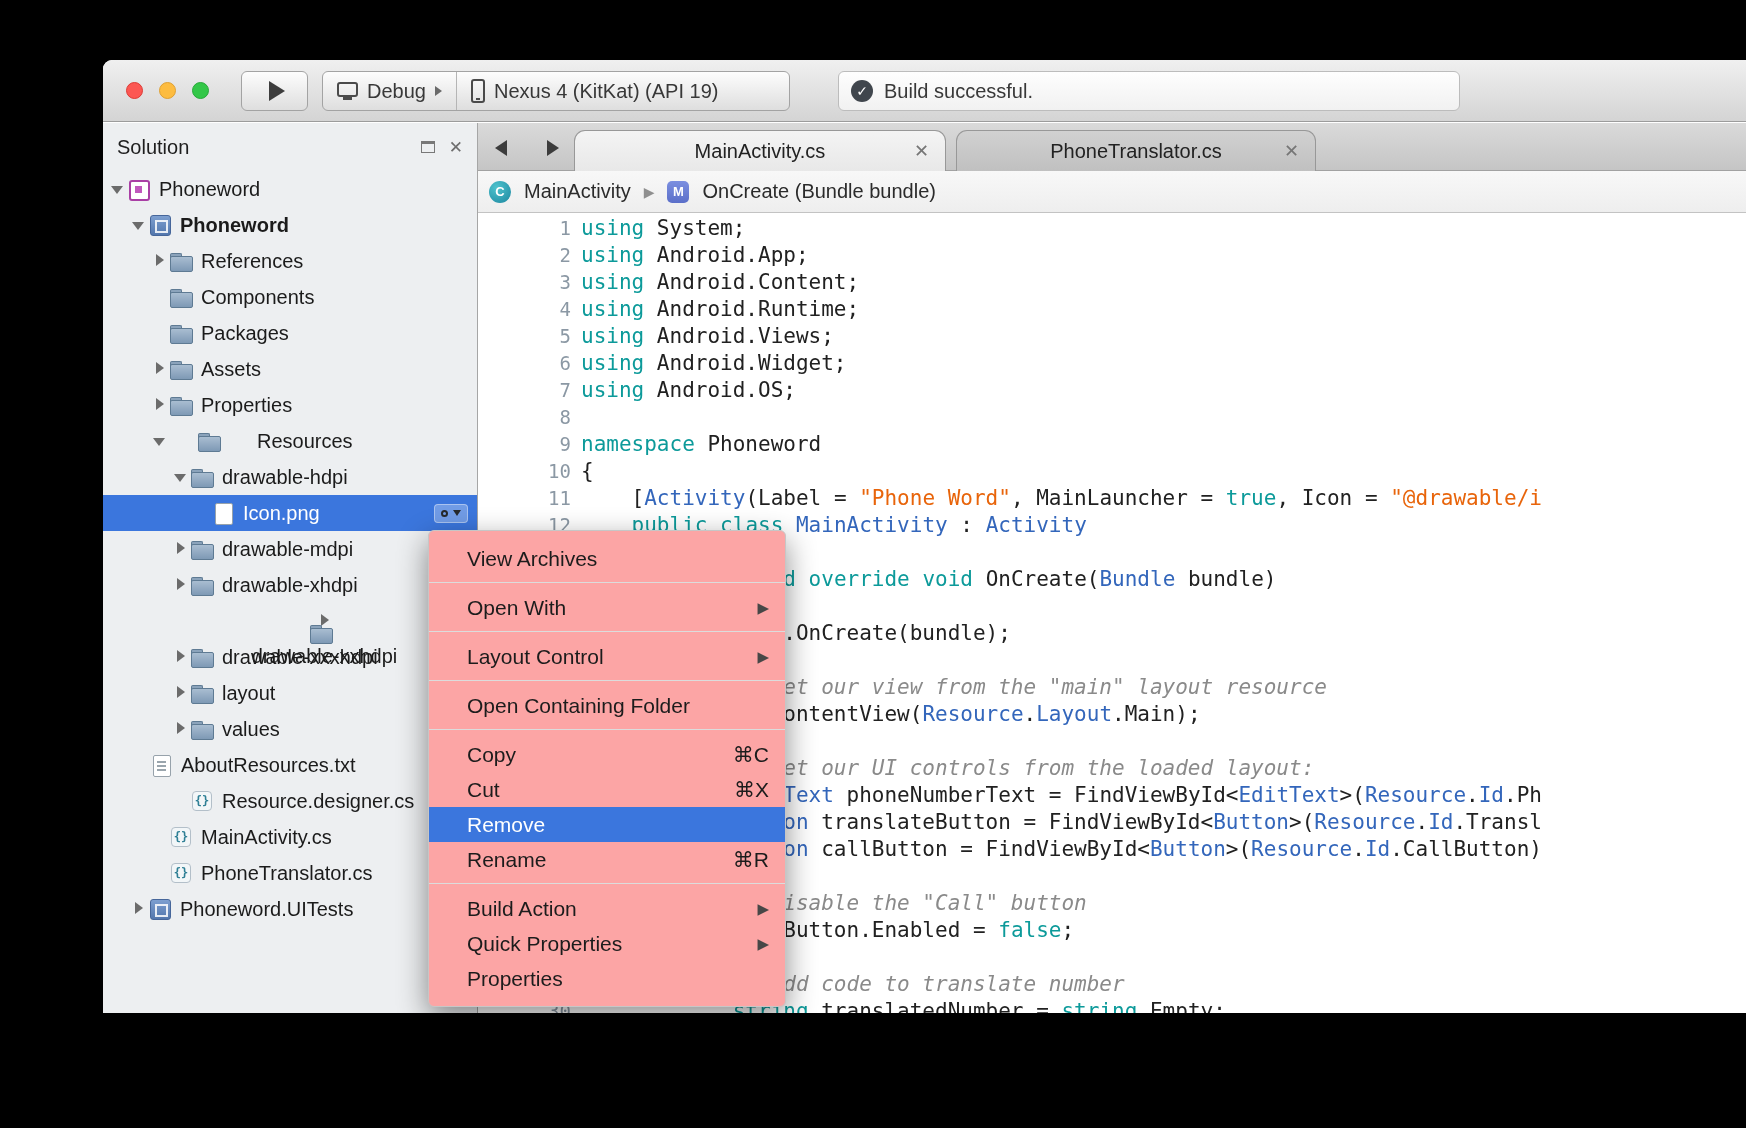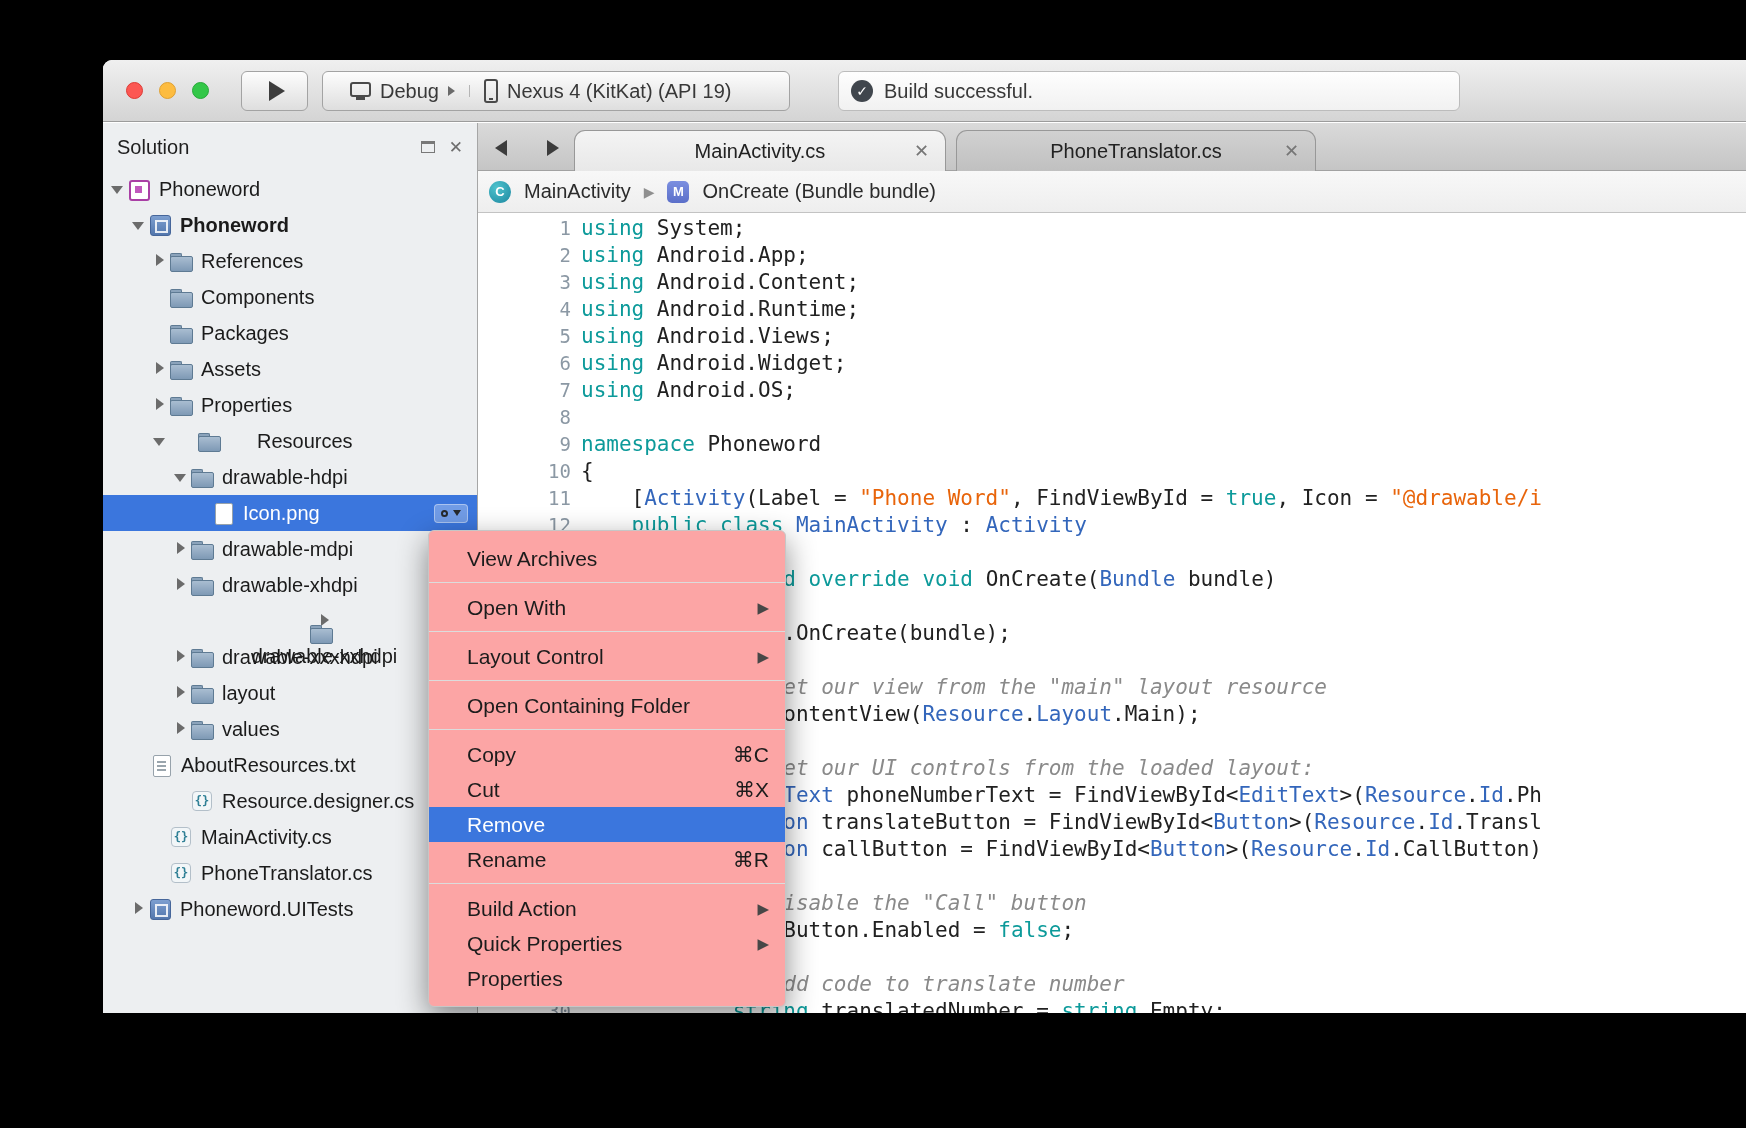--- a/index.html
+++ b/index.html
@@ -16,21 +16,21 @@
   .toolbar{position:absolute;left:0;top:0;right:0;height:62px;
            background:linear-gradient(#f0f0f0,#d4d4d4);border-bottom:1px solid #9c9c9c;}
   .light{position:absolute;top:22px;width:17px;height:17px;border-radius:50%;}
   .light.red{left:23px;background:#fc5753;border:1px solid #dd3b35;}
   .light.yellow{left:56px;background:#fdbc40;border:1px solid #dfa033;}
   .light.green{left:89px;background:#33c748;border:1px solid #28a939;}
   .tb-btn{position:absolute;top:11px;height:40px;background:linear-gradient(#fdfdfd,#dedede);
           border:1px solid #a3a3a3;border-radius:6px;display:flex;align-items:center;}
   .run{left:138px;width:67px;justify-content:center;}
   .play-tri{width:0;height:0;border-left:16px solid #3d3d3d;border-top:10px solid transparent;border-bottom:10px solid transparent;margin-left:4px;}
-  .devctl{left:219px;width:468px;padding:13px;}
+  .devctl{left:219px;width:468px;padding:0;}
   .seg{display:flex;align-items:center;height:100%;padding:0 14px;gap:9px;}
   .seg-div{width:1px;height:100%;background:#b5b5b5;}
   .tb-label{font-size:20px;color:#383838;white-space:nowrap;}
   .monitor-icon{width:21px;height:15px;border:2px solid #4a4a4a;border-radius:3px;position:relative;margin-top:-4px;}
   .monitor-icon::after{content:'';position:absolute;left:4px;bottom:-5px;width:9px;height:3px;background:#4a4a4a;}
   .caret-right{width:0;height:0;border-left:7px solid #6a6a6a;border-top:5px solid transparent;border-bottom:5px solid transparent;}
   .phone-icon{width:14px;height:24px;border:2px solid #4a4a4a;border-radius:3px;position:relative;}
   .phone-icon::after{content:'';position:absolute;left:3px;bottom:1px;width:4px;height:2px;background:#4a4a4a;}
   .status{left:735px;width:622px;background:linear-gradient(#fefefe,#f1f1f1);border:1px solid #bcbcbc;padding:0 12px;gap:11px;}
   .status-icon{width:22px;height:22px;border-radius:50%;background:#40464d;color:#fff;font-size:14px;
@@ -318,21 +318,21 @@
               <div class="cl"><span class="ln">1</span><span class="ct"><span class="c-kw">using</span><span class="c-pl"> System;</span></span></div>
               <div class="cl"><span class="ln">2</span><span class="ct"><span class="c-kw">using</span><span class="c-pl"> Android.App;</span></span></div>
               <div class="cl"><span class="ln">3</span><span class="ct"><span class="c-kw">using</span><span class="c-pl"> Android.Content;</span></span></div>
               <div class="cl"><span class="ln">4</span><span class="ct"><span class="c-kw">using</span><span class="c-pl"> Android.Runtime;</span></span></div>
               <div class="cl"><span class="ln">5</span><span class="ct"><span class="c-kw">using</span><span class="c-pl"> Android.Views;</span></span></div>
               <div class="cl"><span class="ln">6</span><span class="ct"><span class="c-kw">using</span><span class="c-pl"> Android.Widget;</span></span></div>
               <div class="cl"><span class="ln">7</span><span class="ct"><span class="c-kw">using</span><span class="c-pl"> Android.OS;</span></span></div>
               <div class="cl"><span class="ln">8</span><span class="ct"></span></div>
               <div class="cl"><span class="ln">9</span><span class="ct"><span class="c-kw">namespace</span><span class="c-pl"> Phoneword</span></span></div>
               <div class="cl"><span class="ln">10</span><span class="ct"><span class="c-pl">{</span></span></div>
-              <div class="cl"><span class="ln">11</span><span class="ct"><span class="c-pl">    [</span><span class="c-ty">Activity</span><span class="c-pl">(Label = </span><span class="c-str">"Phone Word"</span><span class="c-pl">, FindViewById = </span><span class="c-kw">true</span><span class="c-pl">, Icon = </span><span class="c-str">"@drawable/i</span></span></div>
+              <div class="cl"><span class="ln">11</span><span class="ct"><span class="c-pl">    [</span><span class="c-ty">Activity</span><span class="c-pl">(Label = </span><span class="c-str">"Phone Word"</span><span class="c-pl">, MainLauncher = </span><span class="c-kw">true</span><span class="c-pl">, Icon = </span><span class="c-str">"@drawable/i</span></span></div>
               <div class="cl"><span class="ln">12</span><span class="ct"><span class="c-pl">    </span><span class="c-kw">public</span><span class="c-pl"> </span><span class="c-kw">class</span><span class="c-pl"> </span><span class="c-ty">MainActivity</span><span class="c-pl"> : </span><span class="c-ty">Activity</span></span></div>
               <div class="cl"><span class="ln">13</span><span class="ct"><span class="c-pl">    {</span></span></div>
               <div class="cl"><span class="ln">14</span><span class="ct"><span class="c-pl">        </span><span class="c-kw">protected</span><span class="c-pl"> </span><span class="c-kw">override</span><span class="c-pl"> </span><span class="c-kw">void</span><span class="c-pl"> OnCreate(</span><span class="c-ty">Bundle</span><span class="c-pl"> bundle)</span></span></div>
               <div class="cl"><span class="ln">15</span><span class="ct"><span class="c-pl">        {</span></span></div>
               <div class="cl"><span class="ln">16</span><span class="ct"><span class="c-pl">            </span><span class="c-kw">base</span><span class="c-pl">.OnCreate(bundle);</span></span></div>
               <div class="cl"><span class="ln">17</span><span class="ct"></span></div>
               <div class="cl"><span class="ln">18</span><span class="ct"><span class="c-pl">            </span><span class="c-com">// Set our view from the "main" layout resource</span></span></div>
               <div class="cl"><span class="ln">19</span><span class="ct"><span class="c-pl">            SetContentView(</span><span class="c-ty">Resource</span><span class="c-pl">.</span><span class="c-ty">Layout</span><span class="c-pl">.Main);</span></span></div>
               <div class="cl"><span class="ln">20</span><span class="ct"></span></div>
               <div class="cl"><span class="ln">21</span><span class="ct"><span class="c-pl">            </span><span class="c-com">// Get our UI controls from the loaded layout:</span></span></div>

